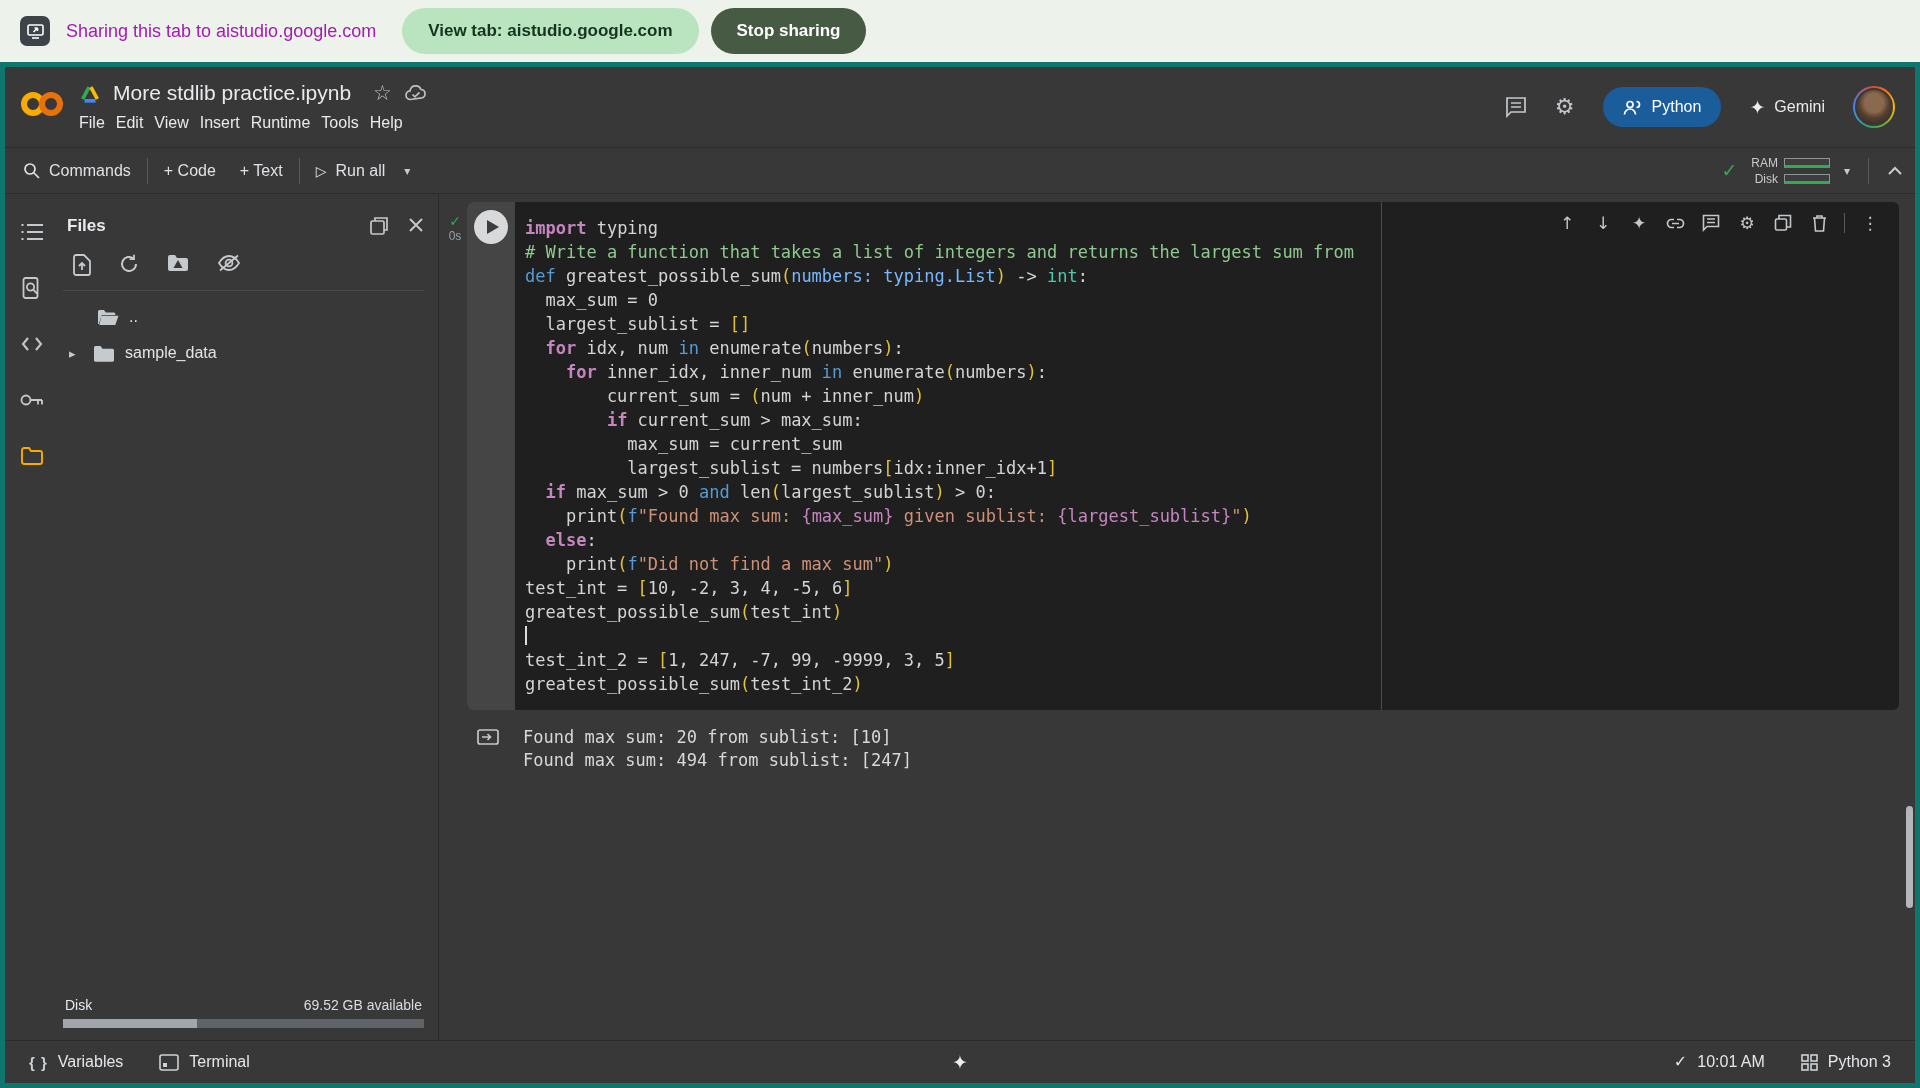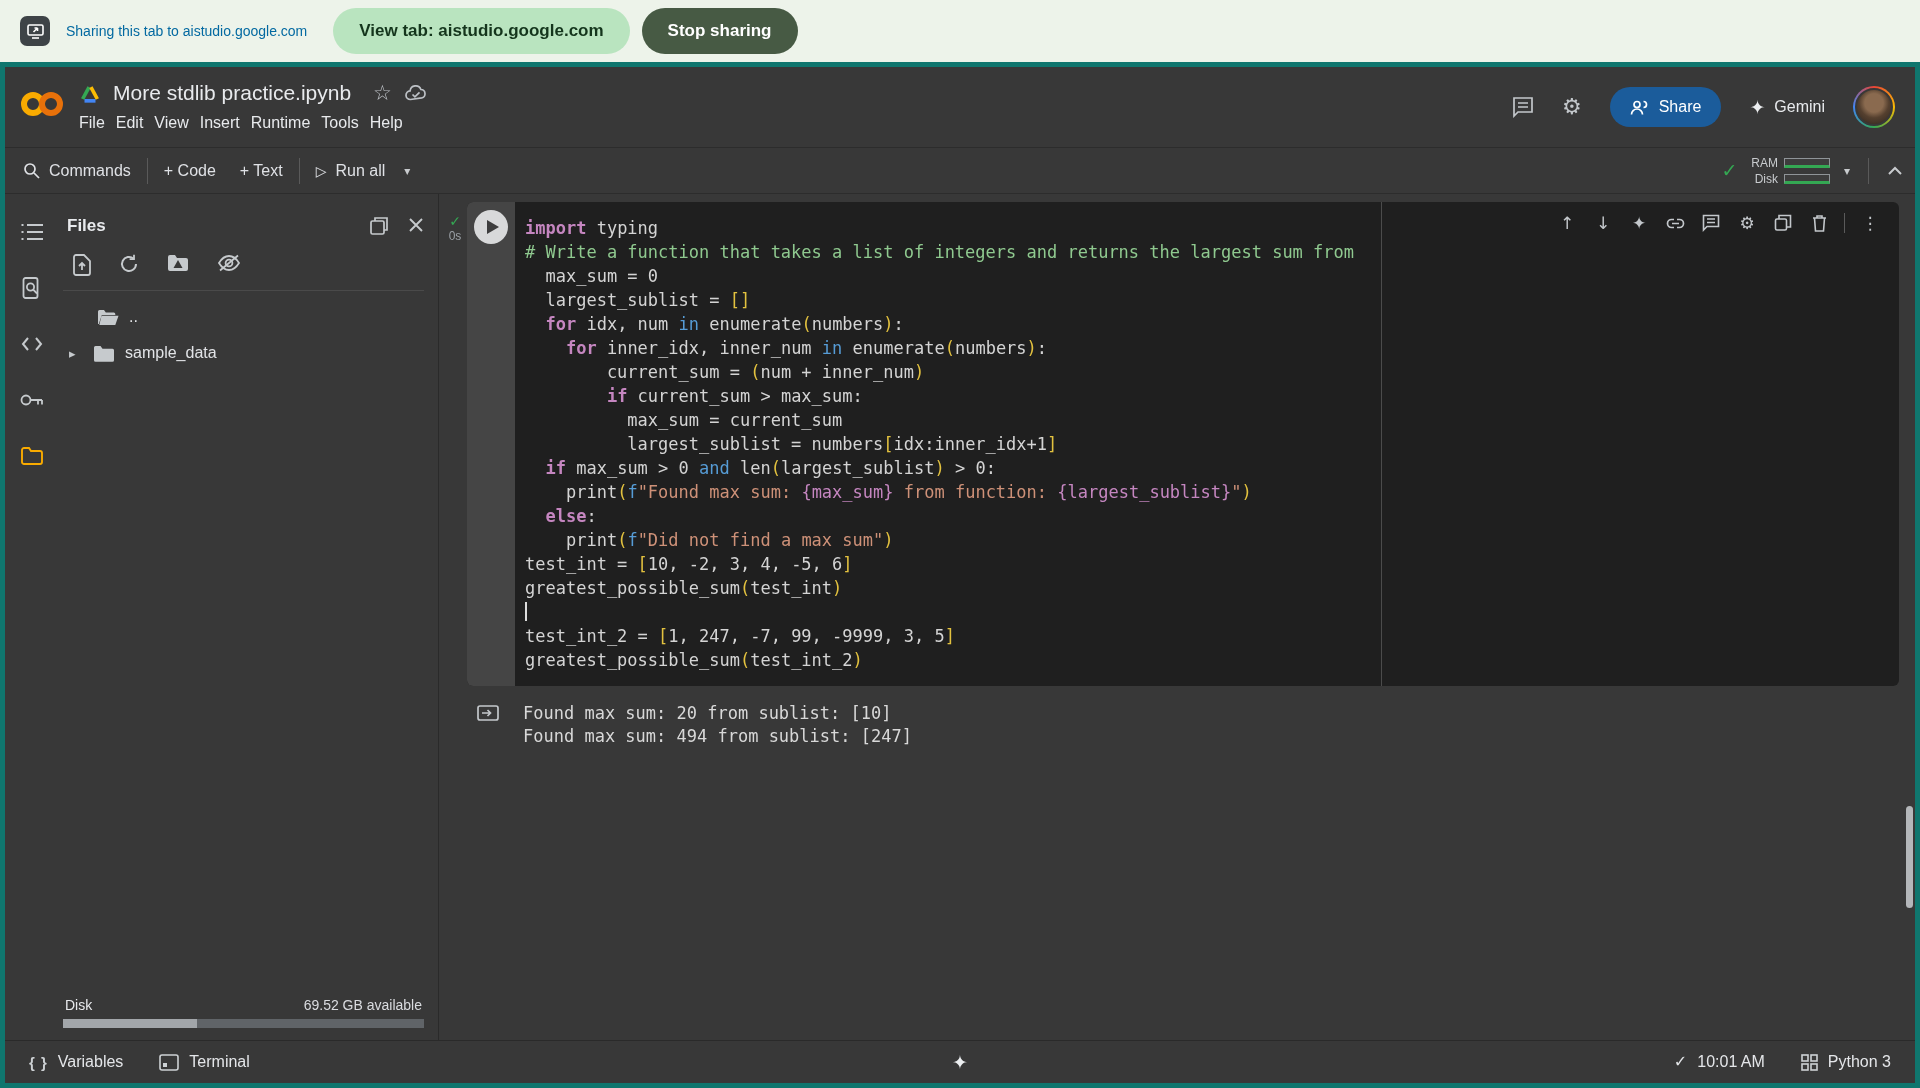--- a/index.html
+++ b/index.html
@@ -4,21 +4,21 @@
 <style>
   * { margin:0; padding:0; box-sizing:border-box; }
   html,body { width:1920px; height:1088px; overflow:hidden; }
   body { font-family:"Liberation Sans","DejaVu Sans",sans-serif; background:#edf3ea; }
   .icon { font-family:"DejaVu Sans",sans-serif; line-height:1; }
   svg { display:block; }
 
   
   .share-bar { height:62px; display:flex; align-items:center; padding:0 20px; background:#edf3ea; }
   .share-cast { width:30px; height:30px; background:#3e4347; border-radius:7px; display:flex; align-items:center; justify-content:center; margin-right:16px; }
-  .share-msg { font-size:14px; color:#0369a1; }
+  .share-msg { font-size:18px; color:#a21caf; }
   .pill-btn { height:46px; border-radius:23px; padding:0 26px; display:flex; align-items:center; font-size:17px; font-weight:bold; border:none; cursor:pointer; }
   .view-tab { background:#b9e4bf; color:#14351c; margin-left:26px; }
   .stop-share { background:#475a44; color:#ffffff; margin-left:12px; }
 
   
   .app { position:absolute; left:0; right:0; top:62px; bottom:0; background:#383838; border:5px solid #0f766e; display:flex; flex-direction:column; }
 
   
   .app-header { height:80px; display:flex; padding:0 20px 0 14px; }
   .logo { margin-top:22px; }
@@ -173,21 +173,21 @@
       </span>
       <span class="hicon gear icon">⚙</span>
       <button class="share-btn">
         <span>
           <svg width="19" height="17" viewBox="0 0 19 17" fill="none" stroke="#fff" stroke-width="1.7">
             <circle cx="7" cy="5.5" r="3"></circle>
             <path d="M1.5 15.5 a5.5 5.5 0 0 1 11 0"></path>
             <path d="M13.5 2.5 a3 3 0 0 1 0 6"></path>
           </svg>
         </span>
-        <span>Share</span>
+        <span>Python</span>
       </button>
       <div class="gemini">
         <span class="spark icon">✦</span>
         <span>Gemini</span>
       </div>
       <div class="avatar">
           <div class="avatar-inner"></div>
         </div>
     </div>
   </header>
@@ -363,30 +363,31 @@
           <div class="run-strip">
             <button class="run-btn">
                 <span class="run-tri"></span>
               </button>
           </div>
           <div class="editor">
             <div class="ruler"></div>
 
           <div class="code-line"><span class="tk-k">import</span><span class="tk-w"> typing</span></div>
               <div class="code-line"><span class="tk-c"># Write a function that takes a list of integers and returns the largest sum from</span></div>
+              <div class="code-line"><span class="tk-b">def</span><span class="tk-w"> greatest_possible_sum</span><span class="tk-y">(</span><span class="tk-p">numbers: typing.List</span><span class="tk-y">)</span><span class="tk-w"> -&gt; </span><span class="tk-t">int</span><span class="tk-w">:</span></div>
               <div class="code-line"><span class="tk-w">  max_sum = 0</span></div>
               <div class="code-line"><span class="tk-w">  largest_sublist = </span><span class="tk-y">[]</span></div>
               <div class="code-line"><span class="tk-w">  </span><span class="tk-k">for</span><span class="tk-w"> idx, num </span><span class="tk-b">in</span><span class="tk-w"> enumerate</span><span class="tk-y">(</span><span class="tk-w">numbers</span><span class="tk-y">)</span><span class="tk-w">:</span></div>
               <div class="code-line"><span class="tk-w">    </span><span class="tk-k">for</span><span class="tk-w"> inner_idx, inner_num </span><span class="tk-b">in</span><span class="tk-w"> enumerate</span><span class="tk-y">(</span><span class="tk-w">numbers</span><span class="tk-y">)</span><span class="tk-w">:</span></div>
               <div class="code-line"><span class="tk-w">        current_sum = </span><span class="tk-y">(</span><span class="tk-w">num + inner_num</span><span class="tk-y">)</span></div>
               <div class="code-line"><span class="tk-w">        </span><span class="tk-k">if</span><span class="tk-w"> current_sum &gt; max_sum:</span></div>
               <div class="code-line"><span class="tk-w">          max_sum = current_sum</span></div>
               <div class="code-line"><span class="tk-w">          largest_sublist = numbers</span><span class="tk-y">[</span><span class="tk-w">idx:inner_idx+1</span><span class="tk-y">]</span></div>
               <div class="code-line"><span class="tk-w">  </span><span class="tk-k">if</span><span class="tk-w"> max_sum &gt; 0 </span><span class="tk-b">and</span><span class="tk-w"> len</span><span class="tk-y">(</span><span class="tk-w">largest_sublist</span><span class="tk-y">)</span><span class="tk-w"> &gt; 0:</span></div>
-              <div class="code-line"><span class="tk-w">    print</span><span class="tk-y">(</span><span class="tk-b">f</span><span class="tk-s">"Found max sum: </span><span class="tk-f">{max_sum}</span><span class="tk-s"> from function: </span><span class="tk-f">{largest_sublist}</span><span class="tk-s">"</span><span class="tk-y">)</span></div>
+              <div class="code-line"><span class="tk-w">    print</span><span class="tk-y">(</span><span class="tk-b">f</span><span class="tk-s">"Found max sum: </span><span class="tk-f">{max_sum}</span><span class="tk-s"> given sublist: </span><span class="tk-f">{largest_sublist}</span><span class="tk-s">"</span><span class="tk-y">)</span></div>
               <div class="code-line"><span class="tk-w">  </span><span class="tk-k">else</span><span class="tk-w">:</span></div>
               <div class="code-line"><span class="tk-w">    print</span><span class="tk-y">(</span><span class="tk-b">f</span><span class="tk-s">"Did not find a max sum"</span><span class="tk-y">)</span></div>
               <div class="code-line"><span class="tk-w">test_int = </span><span class="tk-y">[</span><span class="tk-w">10, -2, 3, 4, -5, 6</span><span class="tk-y">]</span></div>
               <div class="code-line"><span class="tk-w">greatest_possible_sum</span><span class="tk-y">(</span><span class="tk-w">test_int</span><span class="tk-y">)</span></div>
               <div class="code-line"><span class="cursor"></span></div>
               <div class="code-line"><span class="tk-w">test_int_2 = </span><span class="tk-y">[</span><span class="tk-w">1, 247, -7, 99, -9999, 3, 5</span><span class="tk-y">]</span></div>
               <div class="code-line"><span class="tk-w">greatest_possible_sum</span><span class="tk-y">(</span><span class="tk-w">test_int_2</span><span class="tk-y">)</span></div>
             </div>
           <div class="cell-toolbar">
             <span class="ct-btn icon">↑</span>

